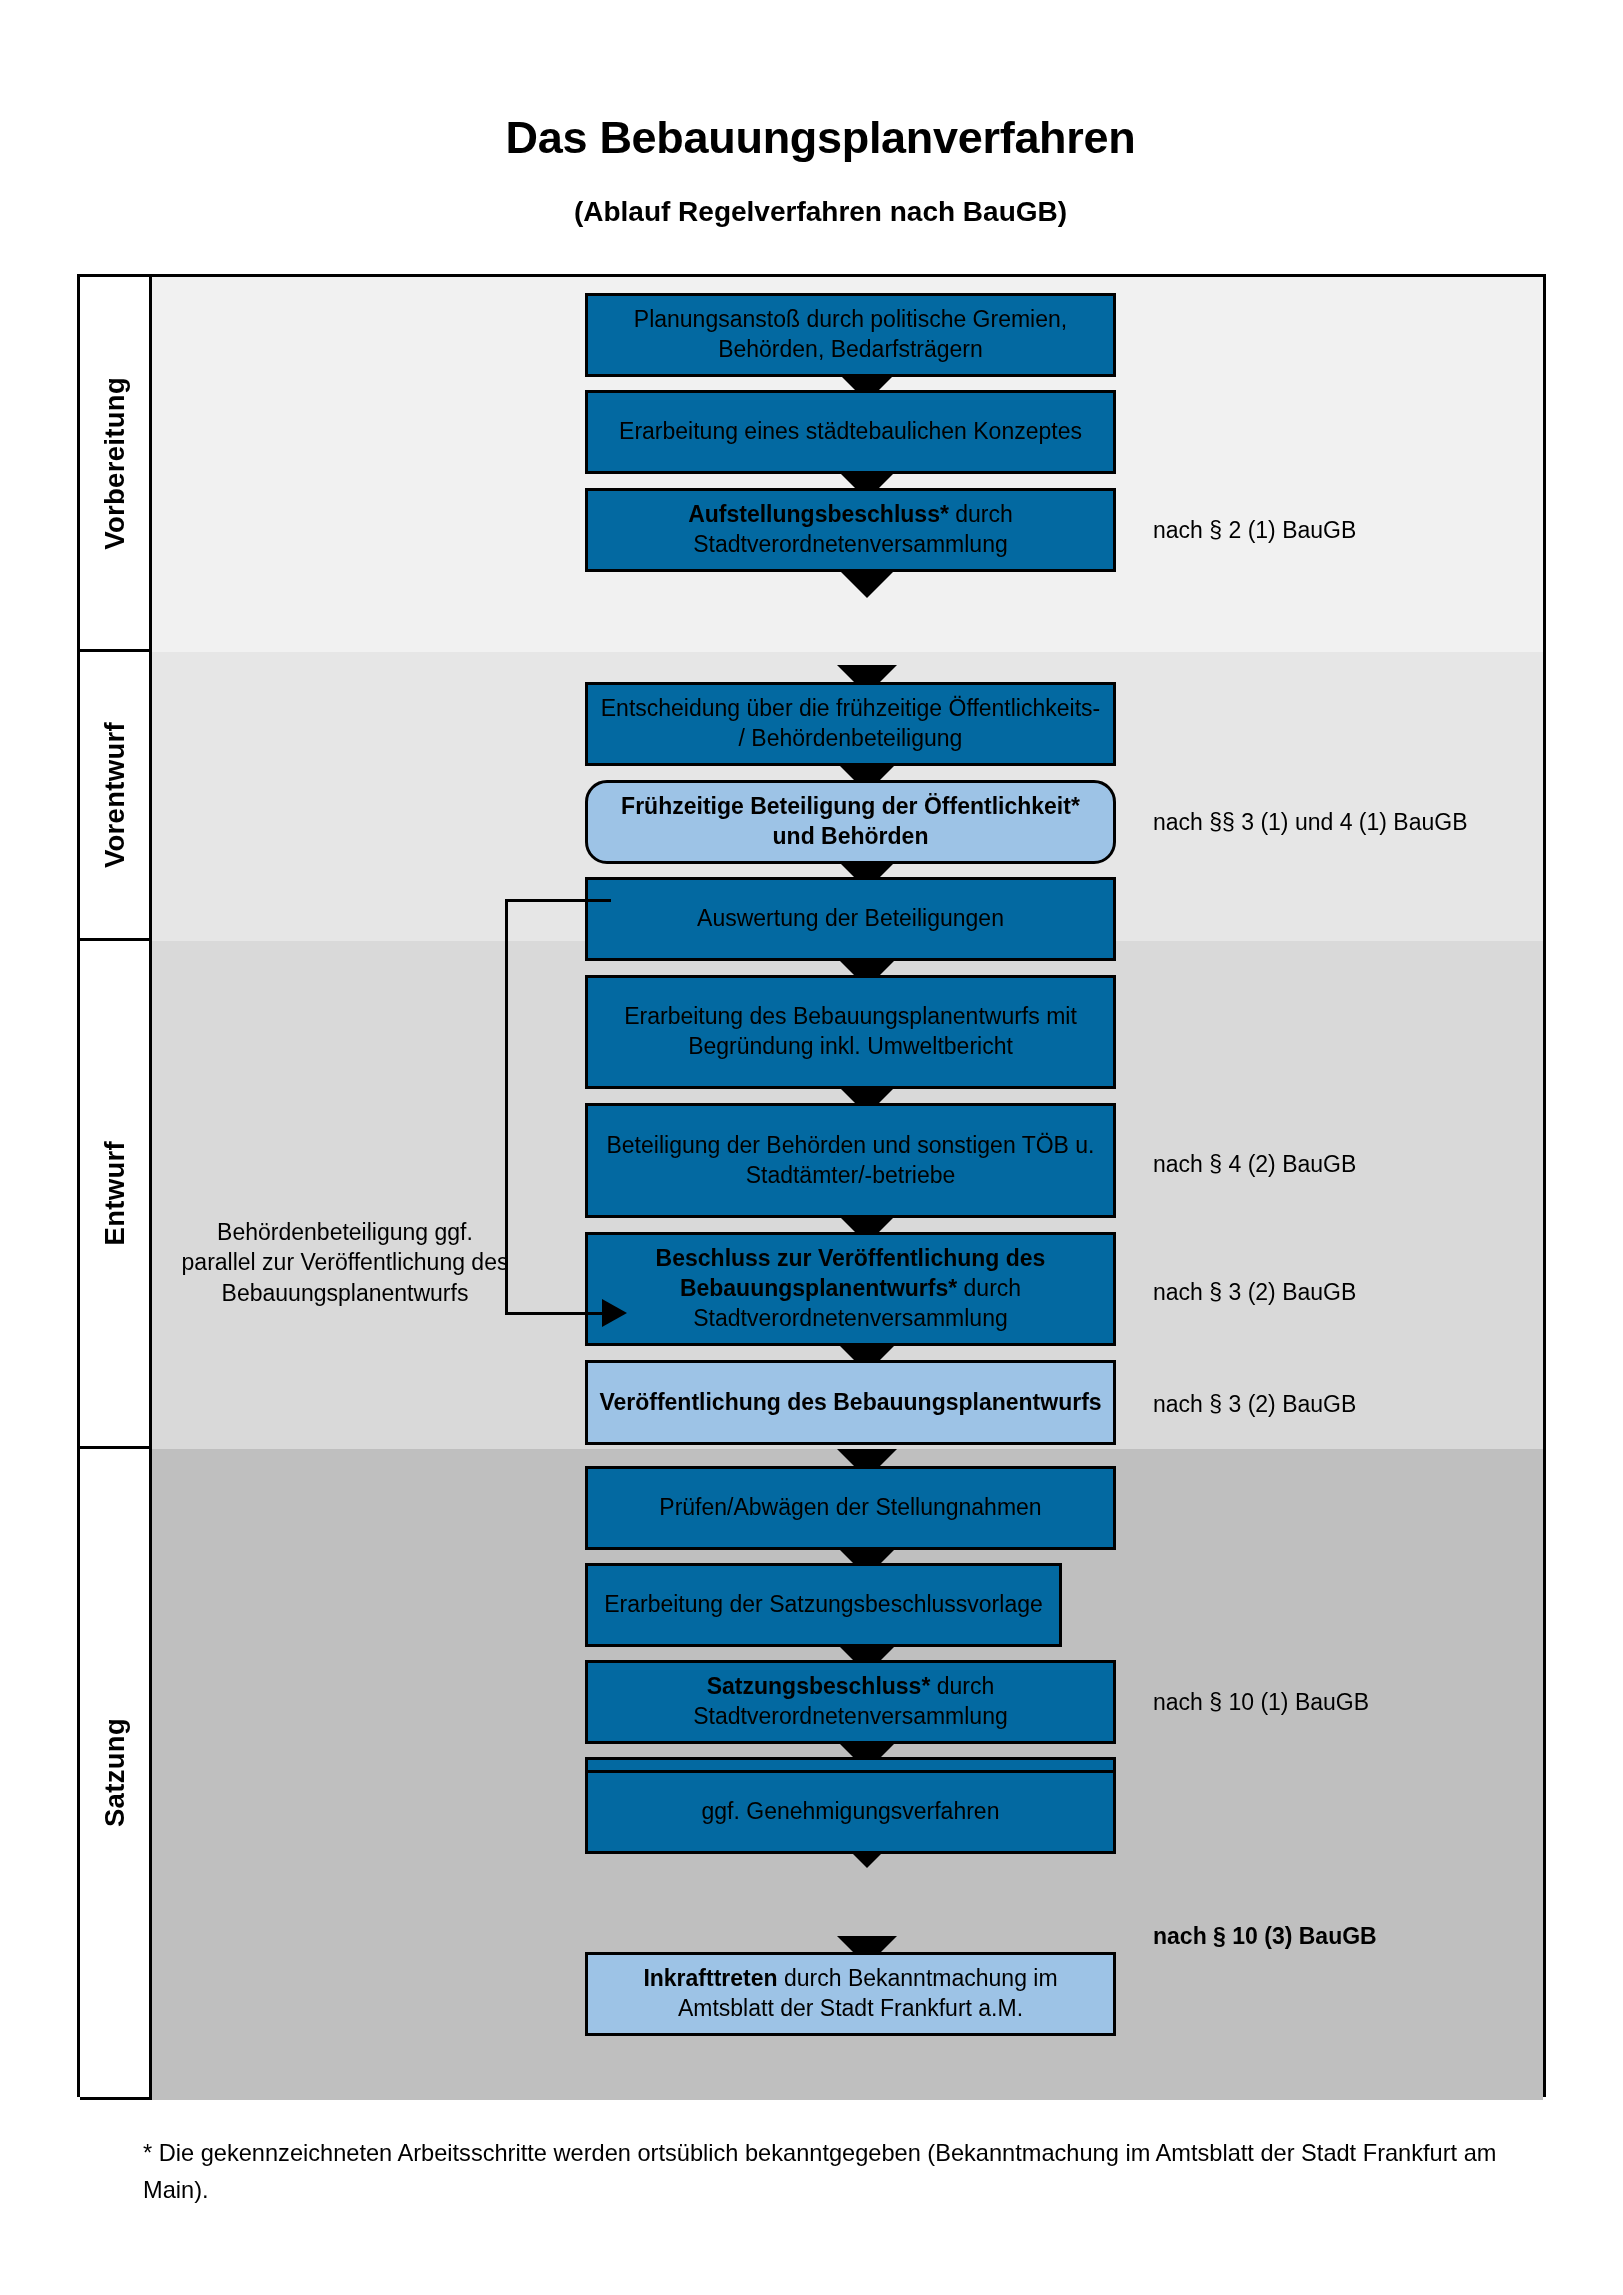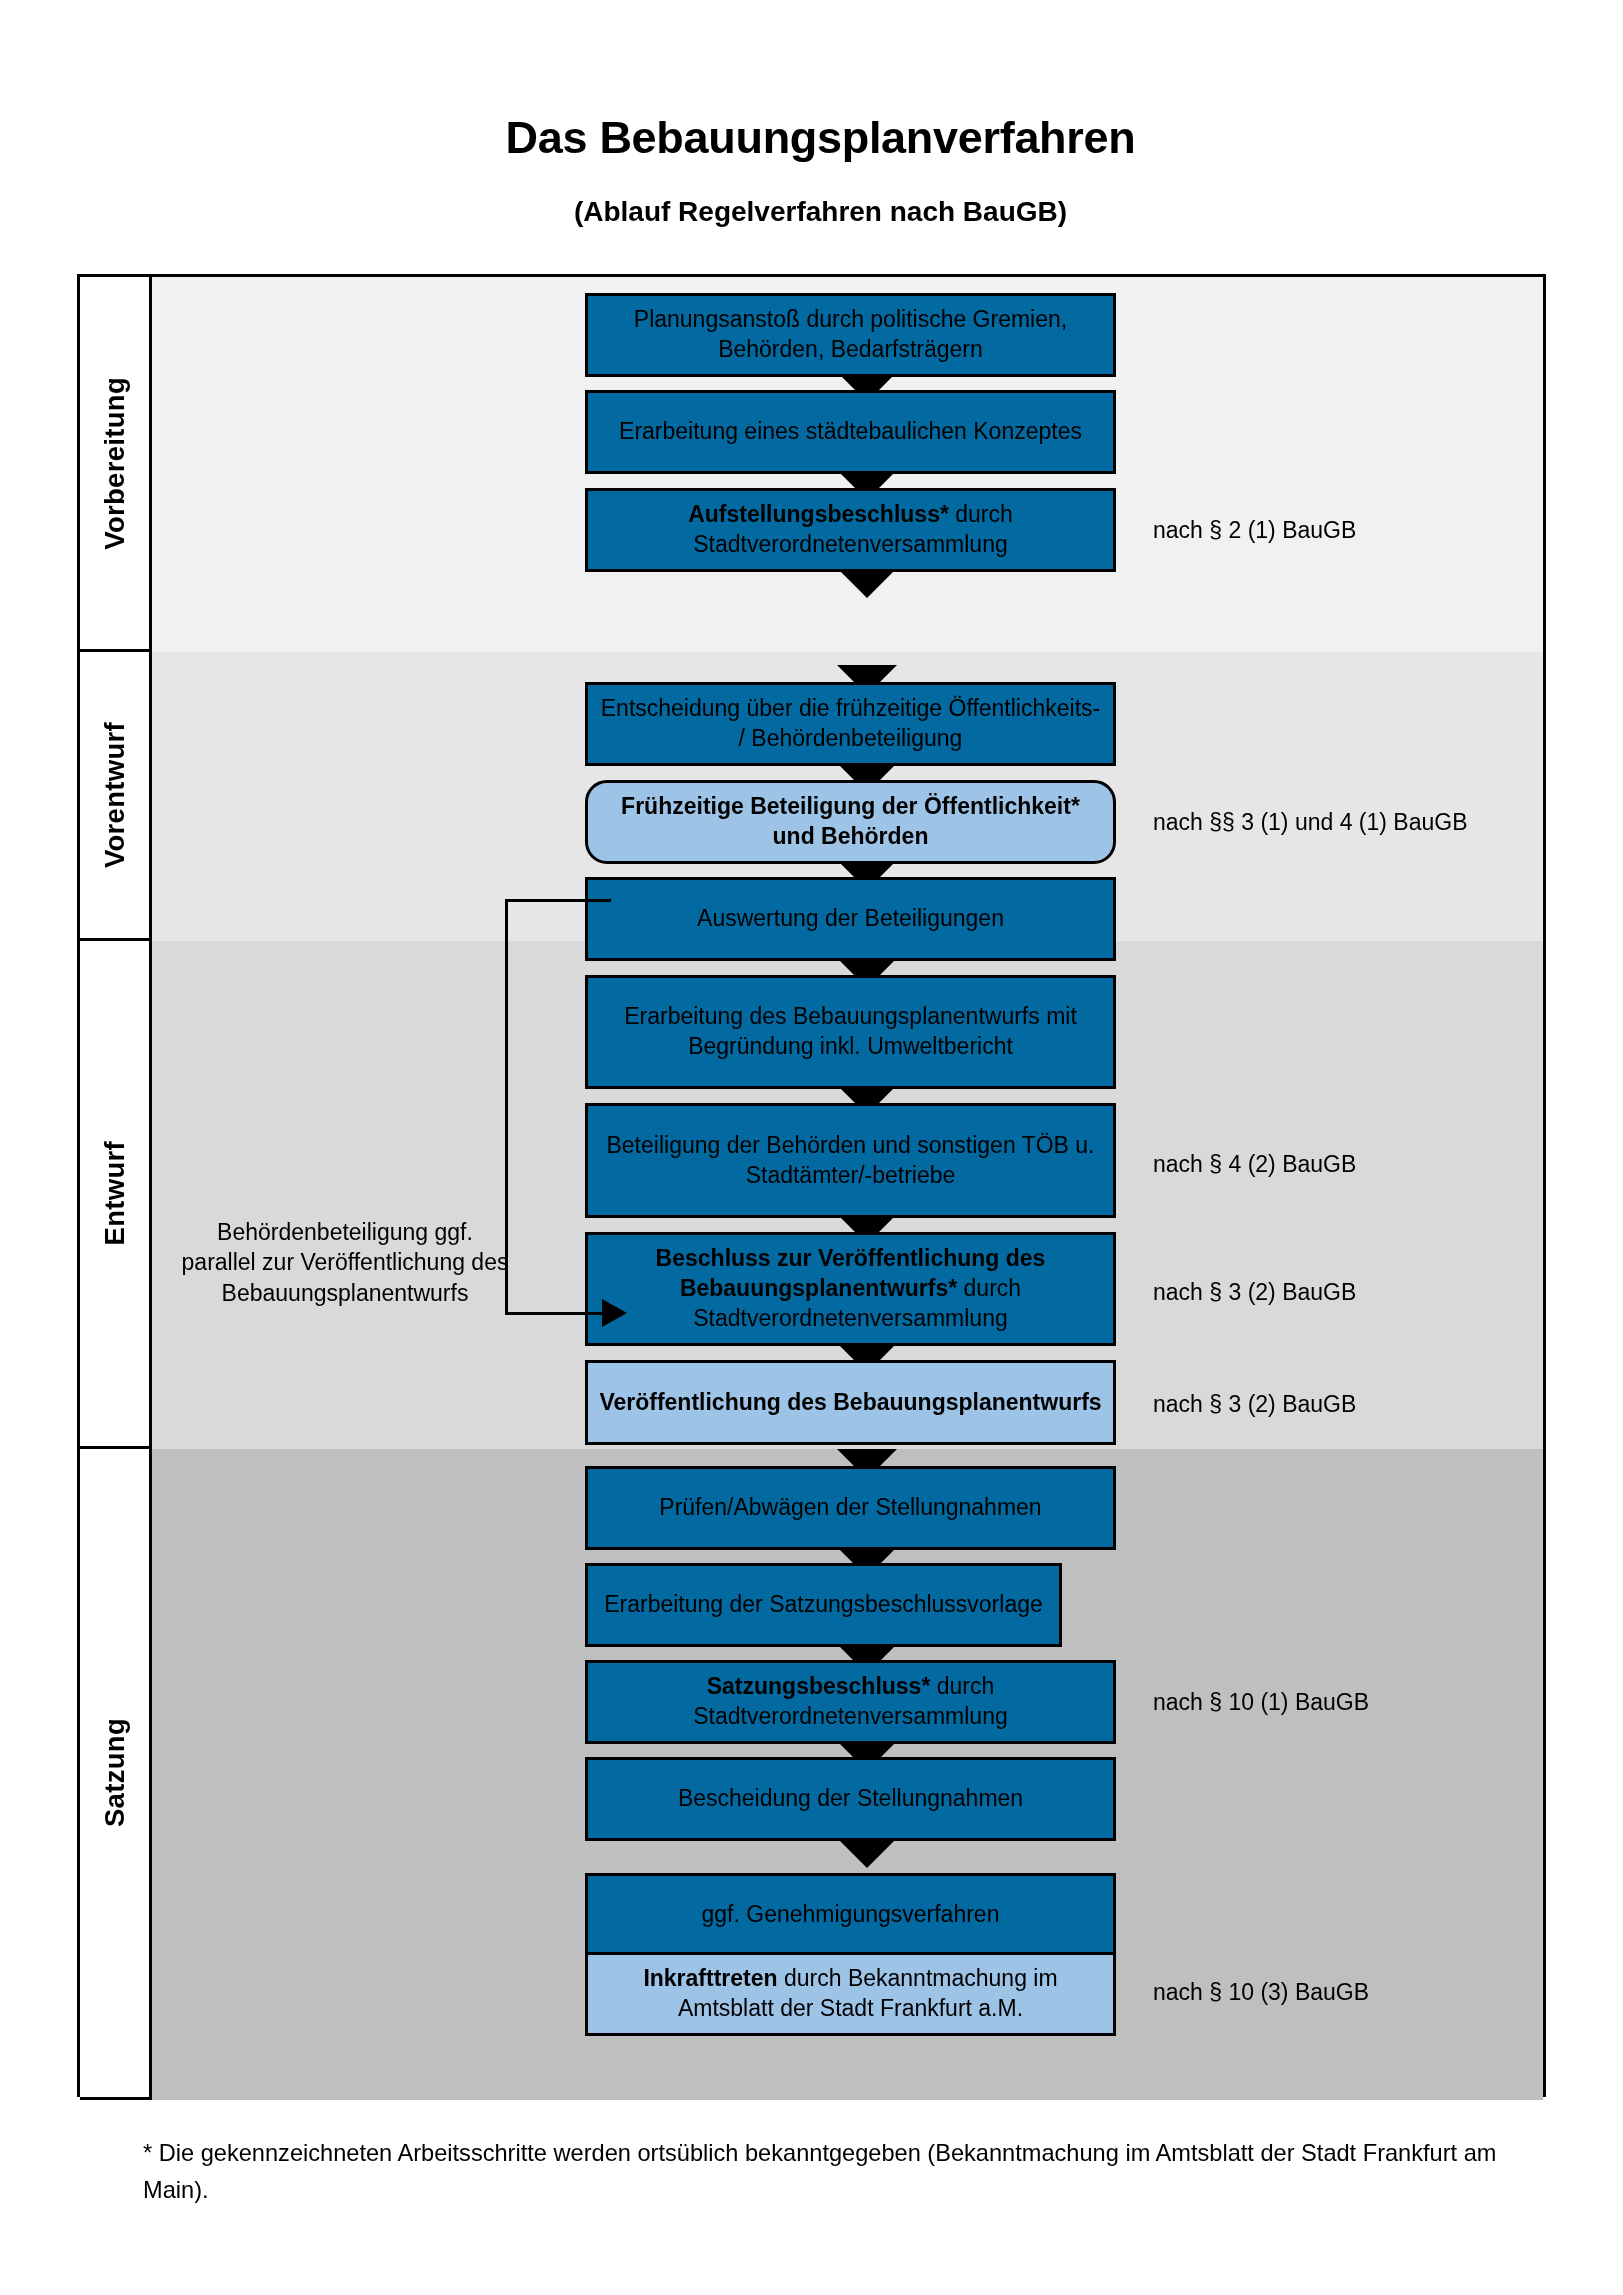--- a/index.html
+++ b/index.html
@@ -297,21 +297,21 @@
   </div>
 
   <div class="flowbox" style="left:505px; top:1383px; width:531px; height:84px;">
     <span class="txt"><b>Satzungsbeschluss*</b><span> durch Stadtverordnetenversammlung</span></span>
   </div>
 
   <div class="flowbox" style="left:505px; top:1480px; width:531px; height:84px;">
     <span class="txt">Bescheidung der Stellungnahmen</span>
   </div>
 
-  <div class="flowbox" style="left:505px; top:1596px; width:531px; height:84px;">
+  <div class="flowbox" style="left:505px; top:1493px; width:531px; height:84px;">
     <span class="txt">ggf. Genehmigungsverfahren</span>
   </div>
 
   <div class="flowbox blue" style="left:505px; top:1675px; width:531px; height:84px;">
     <span class="txt"><b>Inkrafttreten</b><span> durch Bekanntmachung im Amtsblatt der Stadt Frankfurt a.M.</span></span>
   </div>
 
   <div class="sidenote" style="left:98px; top:940px; width:334px;">
     <span>Behördenbeteiligung ggf. parallel zur Veröffentlichung des Bebauungsplanentwurfs</span>
   </div>
@@ -327,21 +327,21 @@
   </div>
   <div class="legal" style="left:1073px; top:1001px;">
     <span>nach § 3 (2) BauGB</span>
   </div>
   <div class="legal" style="left:1073px; top:1113px;">
     <span>nach § 3 (2) BauGB</span>
   </div>
   <div class="legal" style="left:1073px; top:1411px;">
     <span>nach § 10 (1) BauGB</span>
   </div>
-  <div class="legal" style="left:1073px; top:1701px;">
+  <div class="legal" style="left:1073px; top:1645px;font-weight:bold;">
     <span>nach § 10 (3) BauGB</span>
   </div>
 
 </div>
 
 <div class="footnote">
   <span>* Die gekennzeichneten Arbeitsschritte werden ortsüblich bekanntgegeben (Bekanntmachung im Amtsblatt  der Stadt Frankfurt am Main).</span>
 </div>
 
 

